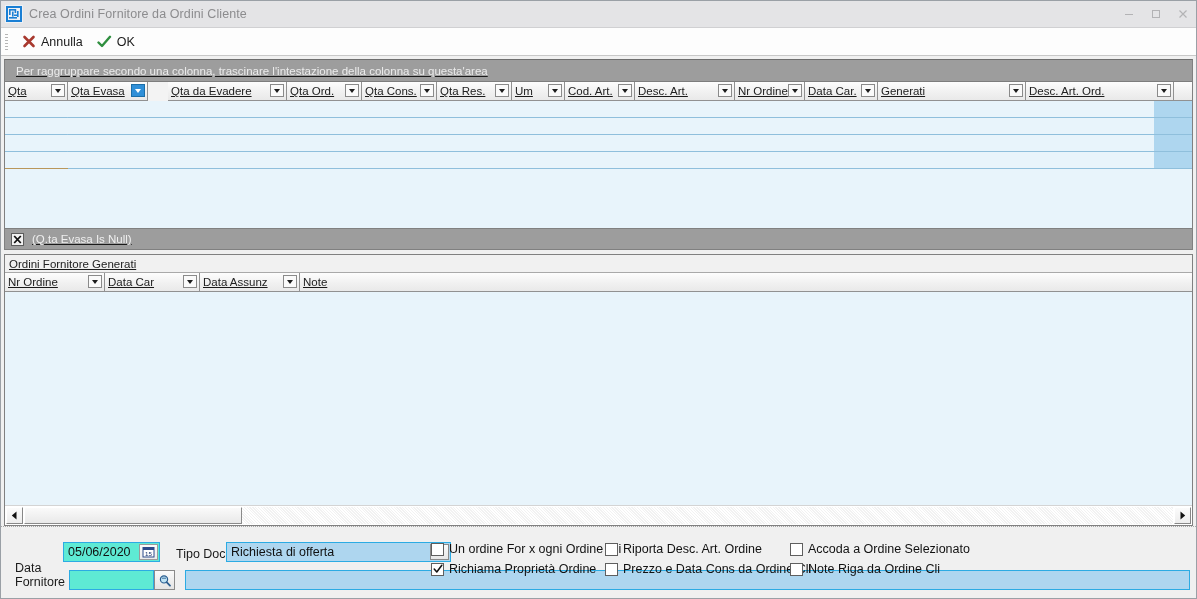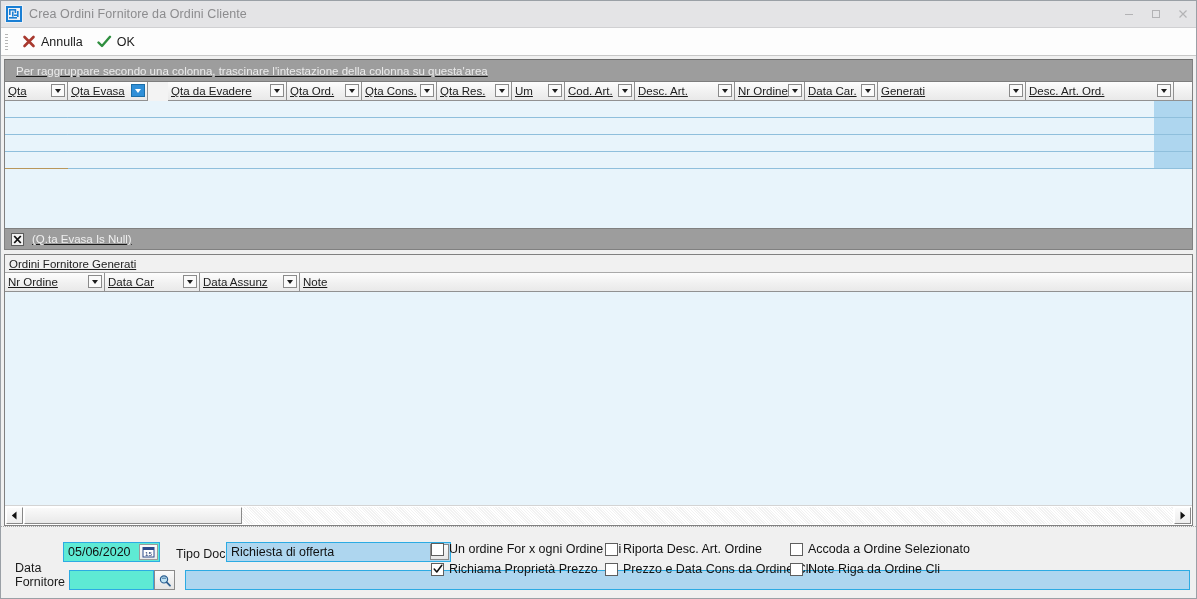--- a/index.html
+++ b/index.html
@@ -554,21 +554,21 @@
         <div class="cbrow" style="left: 430px; top: 15px;">
           <span class="cbox"></span>
           <span>Un ordine For x ogni Ordine Cli</span>
         </div>
         <div class="cbrow" style="left: 430px; top: 35px;">
           <span class="cbox">
             <svg width="10" height="10" viewBox="0 0 10 10">
               <path d="M1.2 5 L3.8 8 L8.8 1.2" stroke="#111" stroke-width="1.5" fill="none" stroke-linecap="round" stroke-linejoin="round"></path>
             </svg>
           </span>
-          <span>Richiama Proprietà Prezzo</span>
+          <span>Richiama Proprietà Ordine</span>
         </div>
         <div class="cbrow" style="left: 604px; top: 15px;">
           <span class="cbox"></span>
           <span>Riporta Desc. Art. Ordine</span>
         </div>
         <div class="cbrow" style="left: 604px; top: 35px;">
           <span class="cbox"></span>
           <span>Prezzo e Data Cons da Ordine Cli</span>
         </div>
         <div class="cbrow" style="left: 789px; top: 15px;">

